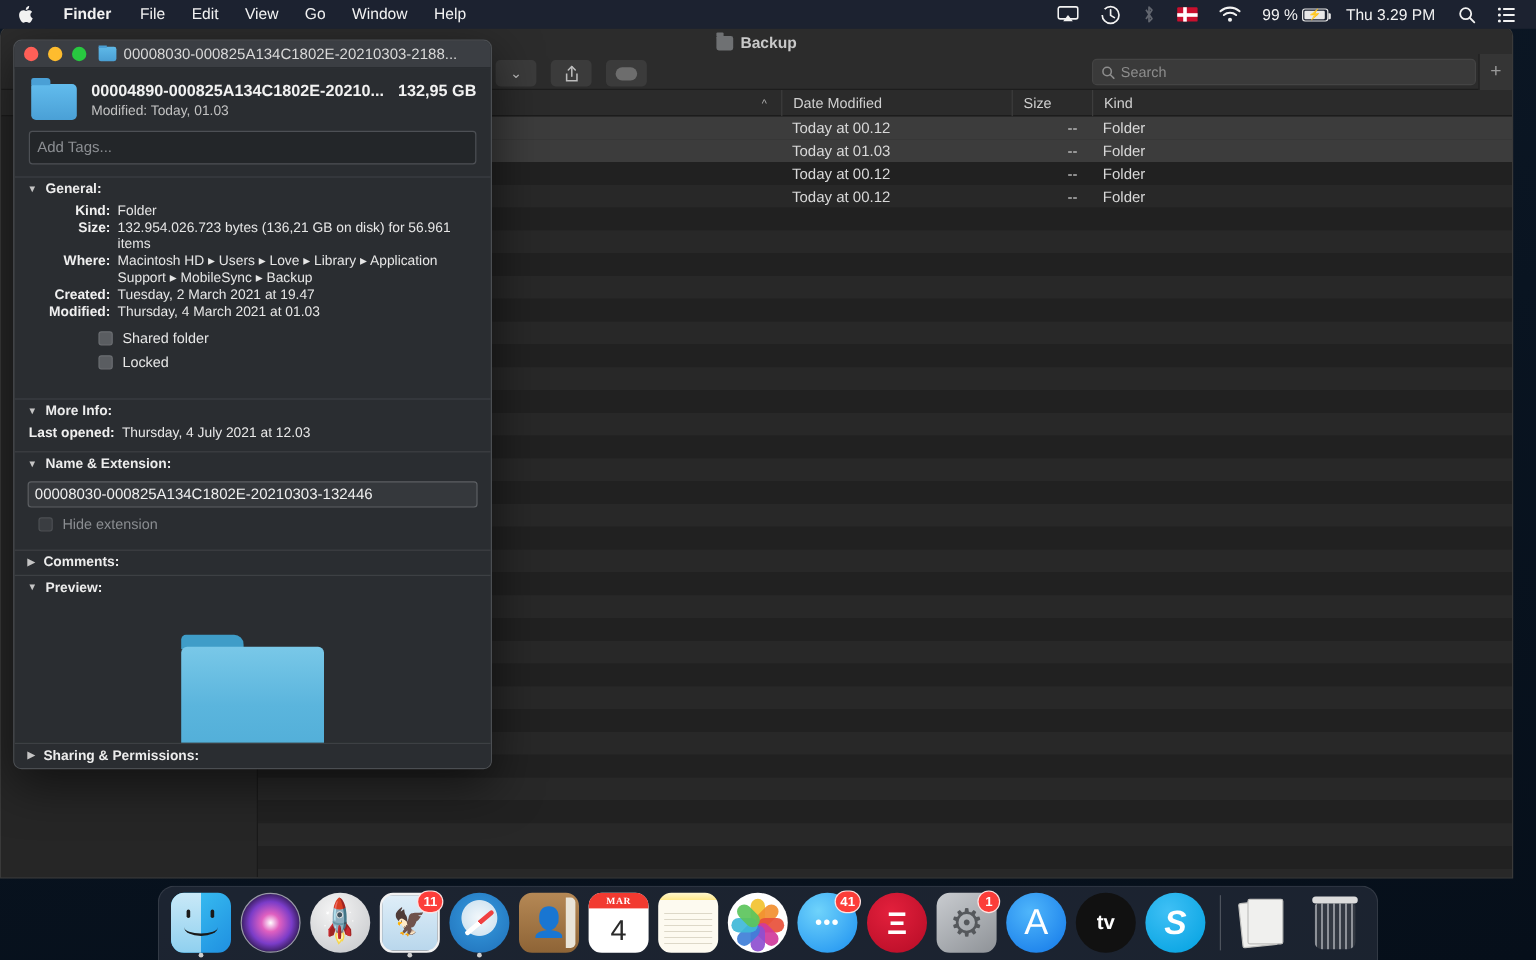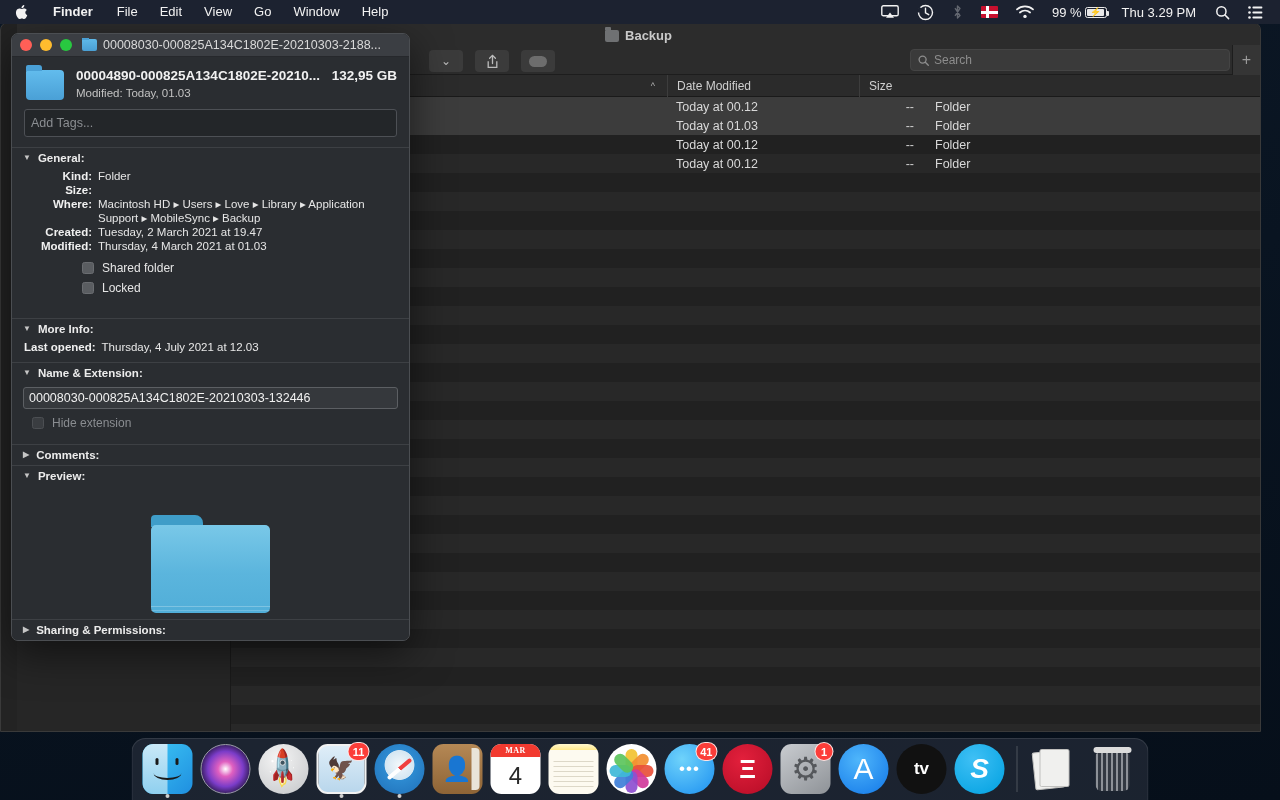--- a/index.html
+++ b/index.html
@@ -44,21 +44,20 @@
   .pct { font-size: 13px; padding-right: 3px; }
 
   
   .finder-window {
     position: absolute; left: 0; top: 22px; width: 1261px; height: 710px;
     background: #232323;
     border-radius: 8px 8px 0 0;
     border: 1px solid #3a3a3a;
     overflow: hidden;
     z-index: 10;
-    padding-left: 16px;
   }
   .finder-titlebar {
     height: 52px; background: #2c2c2c;
     display: flex; align-items: flex-start; justify-content: center;
     position: relative; border-bottom: 1px solid #1d1d1d;
   }
   .win-title {
     display: flex; align-items: center; gap: 6px;
     color: #c9c9c9; font-size: 13px; font-weight: 600; margin-top: 5px;
   }
@@ -447,20 +446,21 @@
     </div>
     <div class="plus-tab">+</div>
   </div>
 
   <div class="col-head">
     <div class="ch name-col">
       <span class="sort-arrow">^</span>
     </div>
     <div class="ch date-col">Date Modified</div>
     <div class="ch size-col">Size</div>
+    <div class="ch kind-col">Kind</div>
   </div>
 
   <div class="content-split">
     <div class="sidebar">
       <div style="position:absolute; bottom:92px; left:0; width:100%;">
         <div class="side-item">
           <span class="tag-dot" style="background:#d8b132"></span>
           <span>Yellow</span>
         </div>
         <div class="side-item">
@@ -564,20 +564,21 @@
       <span class="tri">▼</span>
       <span>General:</span>
     </div>
     <div class="kv-list">
       <div class="kv">
         <span class="k">Kind:</span>
         <span class="v">Folder</span>
       </div>
       <div class="kv">
         <span class="k">Size:</span>
+        <span class="v">132.954.026.723 bytes (136,21 GB on disk) for 56.961 items</span>
       </div>
       <div class="kv">
         <span class="k">Where:</span>
         <span class="v">Macintosh HD ▸ Users ▸ Love ▸ Library ▸ Application Support ▸ MobileSync ▸ Backup</span>
       </div>
       <div class="kv">
         <span class="k">Created:</span>
         <span class="v">Tuesday, 2 March 2021 at 19.47</span>
       </div>
       <div class="kv">

